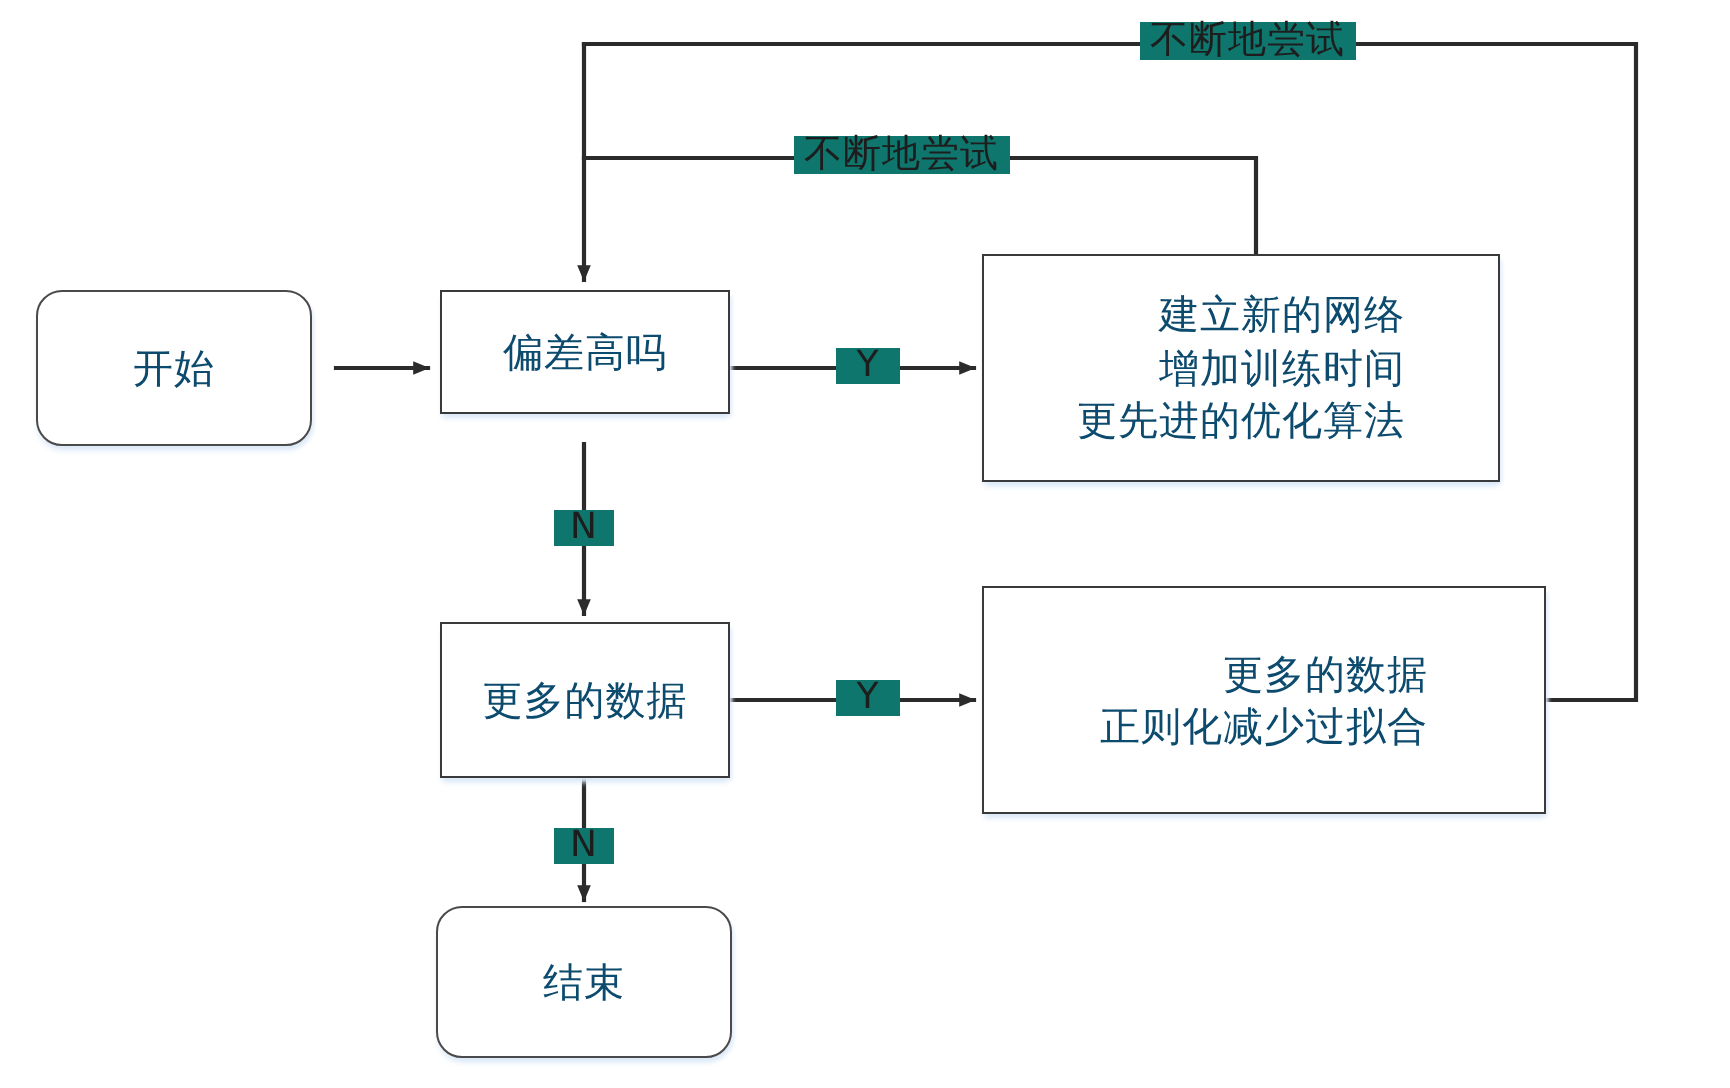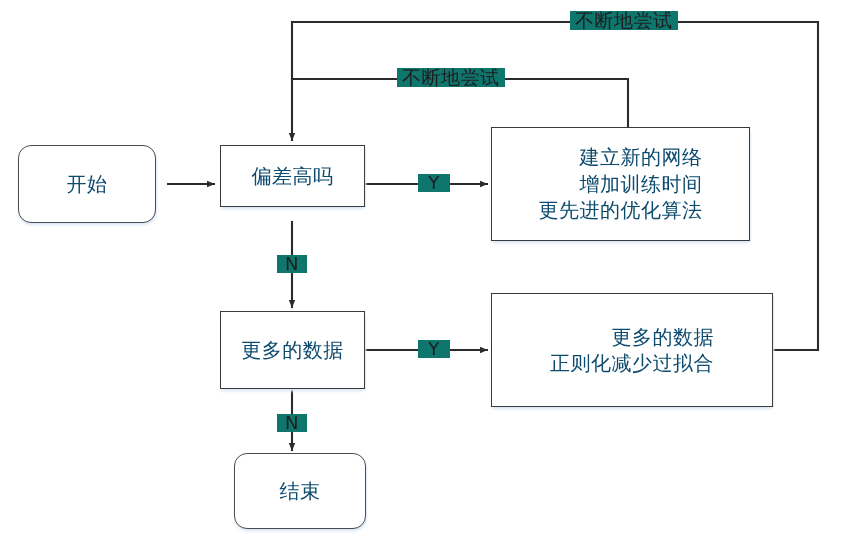--- a/index.html
+++ b/index.html
@@ -120,21 +120,21 @@
 
   <div class="node process" style="left:220px; top:311px; width:145px; height:78px;">
     <span class="node-label">更多的数据</span>
   </div>
 
   <div class="node process" style="left:491px; top:293px; width:282px; height:114px;">
     <span class="node-label">更多的数据
 正则化减少过拟合</span>
   </div>
 
-  <div class="node terminal" style="left:234px; top:453px; width:132px; height:76px;">
+  <div class="node terminal" style="left:218px; top:453px; width:148px; height:76px;">
     <span class="node-label">结束</span>
   </div>
 
   <div class="edge-label branch" style="left:418px; top:174px; width:24px;">Y</div>
 
   <div class="edge-label branch" style="left:277px; top:255px; width:22px;">N</div>
 
   <div class="edge-label branch" style="left:418px; top:340px; width:24px;">Y</div>
 
   <div class="edge-label branch" style="left:277px; top:414px; width:22px;">N</div>

